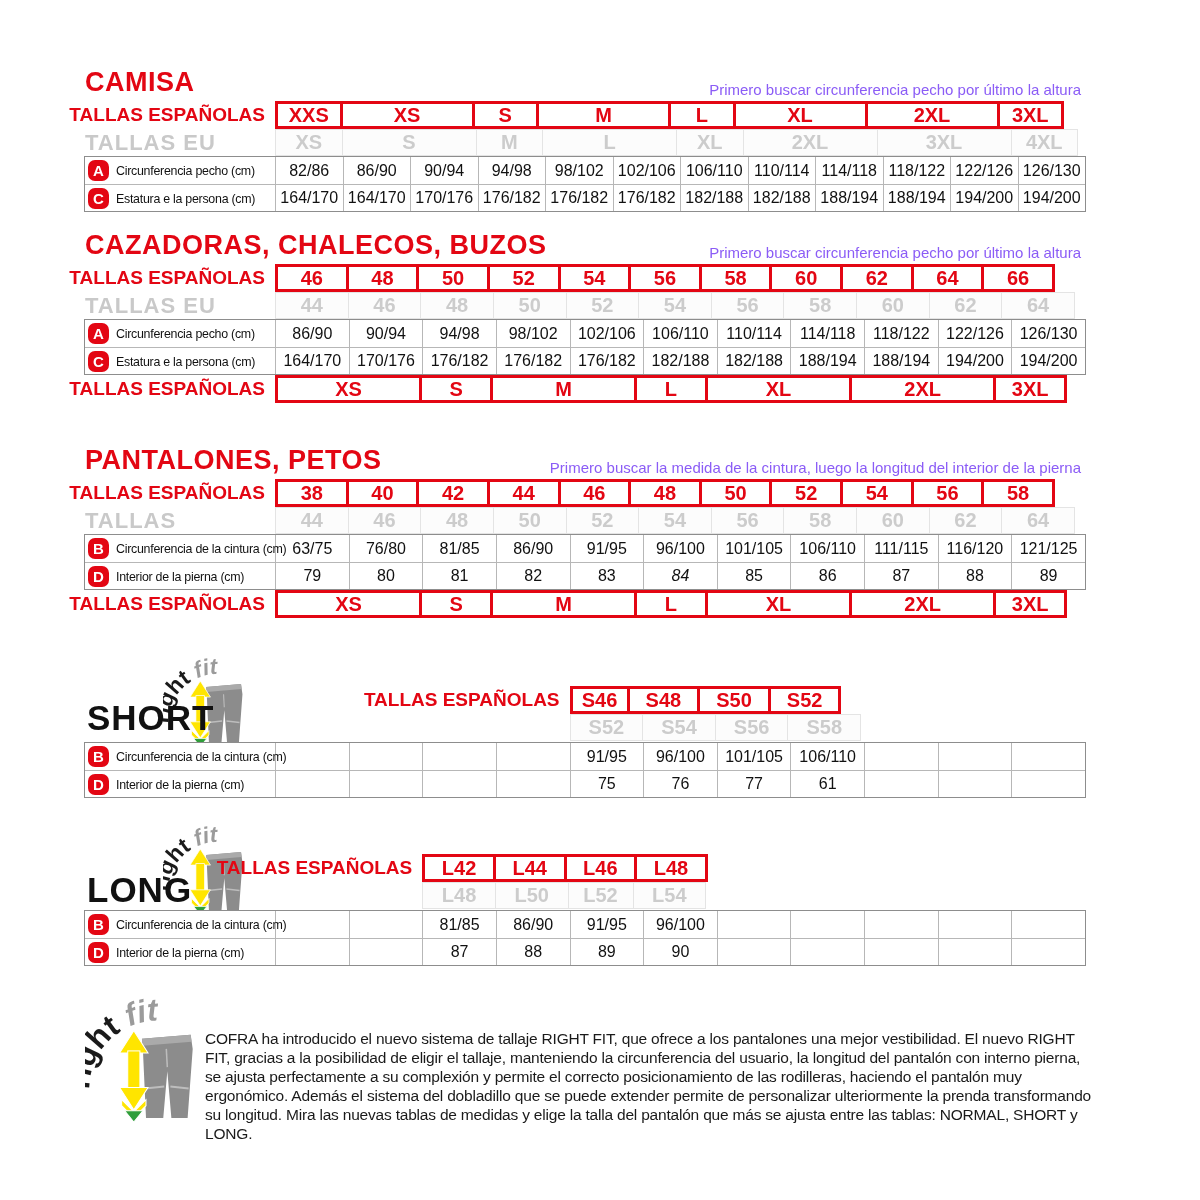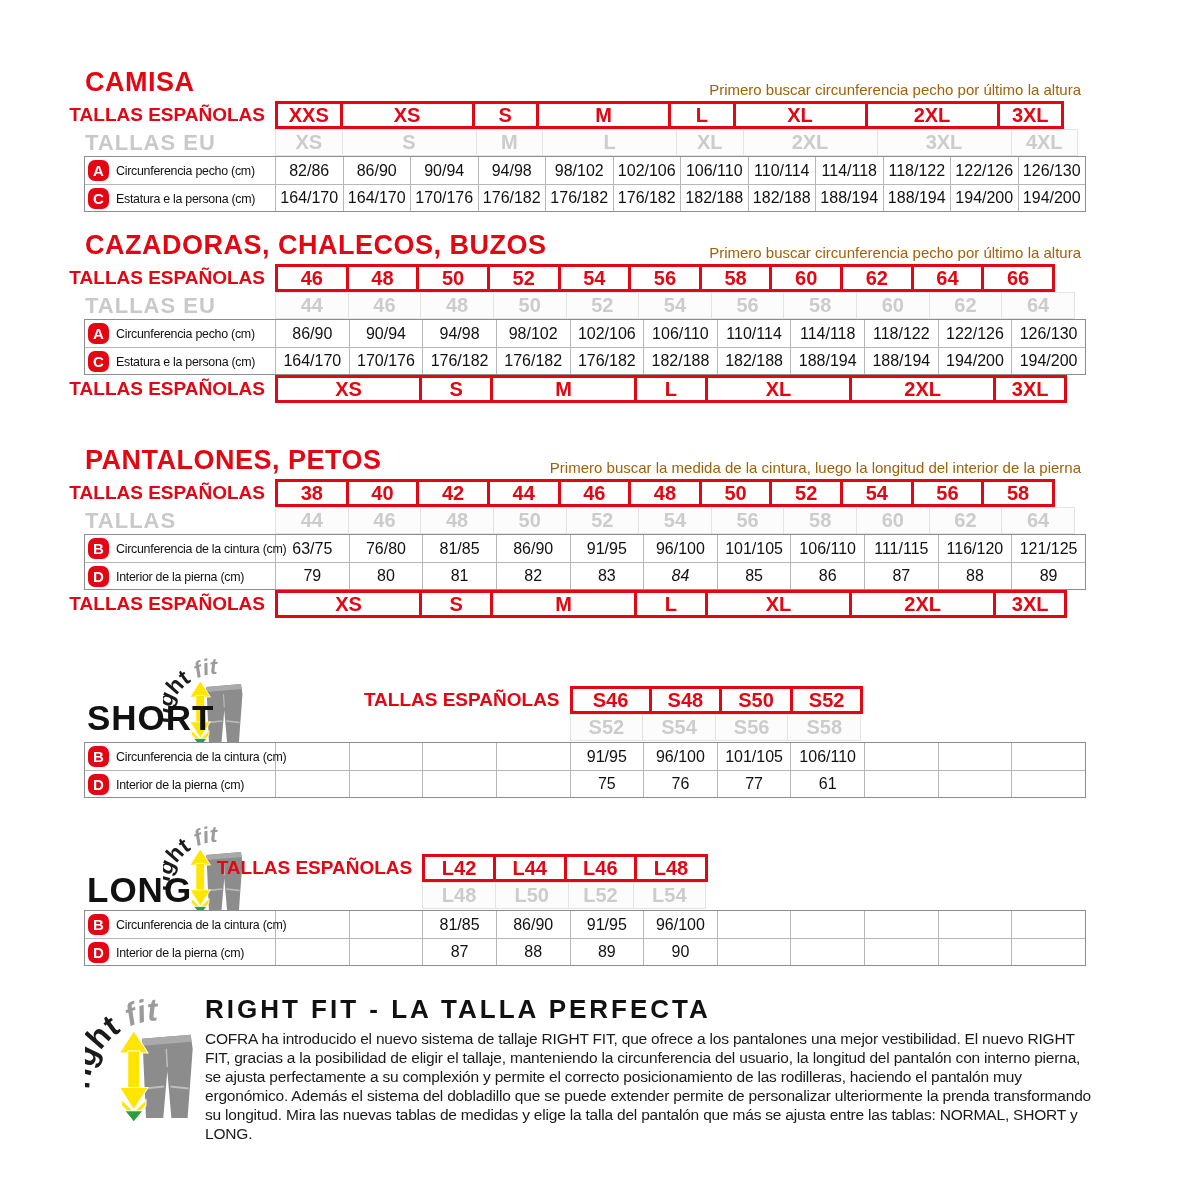--- a/index.html
+++ b/index.html
@@ -6,21 +6,21 @@
   * { box-sizing:border-box; }
   html,body { margin:0; padding:0; }
   body { width:1200px; height:1200px; background:#fff; font-family:"Liberation Sans", sans-serif; color:#111; overflow:hidden; }
   .page { position:relative; width:1200px; height:1200px; }
   .sec { position:absolute; left:85px; width:1000px; }
   #sec-camisa { top:70px; } #sec-cazadoras { top:233px; } #sec-pantalones { top:448px; }
   #sec-short { top:652px; height:150px; } #sec-long { top:820px; height:150px; }
   #sec-rightfit { top:986px; height:200px; }
   .sec-head { display:flex; justify-content:space-between; align-items:flex-end; height:28px; margin-bottom:3px; }
   .sec-title { margin:0; font-size:27px; font-weight:bold; color:var(--red); letter-spacing:0.5px; white-space:nowrap; }
-  .sec-note { font-size:15px; color:#a16207; padding-right:4px; white-space:nowrap; }
+  .sec-note { font-size:15px; color:#8b5cf6; padding-right:4px; white-space:nowrap; }
   .srow { display:flex; height:28px; }
   .srow.short-h { height:27px; }
   .rlbl { width:190px; display:flex; align-items:center; font-weight:bold; }
   .rlbl.red { color:var(--red); justify-content:flex-end; padding-right:10px; font-size:19px; white-space:nowrap; }
   .rlbl.gray { color:var(--graytxt); justify-content:flex-start; font-size:22px; letter-spacing:1px; white-space:nowrap; }
   .cells { display:flex; flex:1; }
   .redbox { border:3px solid var(--red); margin-left:-3px; background:#fff; color:var(--red);
             font-weight:bold; font-size:20px; display:flex; align-items:center; justify-content:center; }
   .cells .redbox:first-child { margin-left:0; }
   .eucell { border:1px solid #e4e4e4; margin-left:-1px; background:#fcfcfc; color:#cccccc;
@@ -326,21 +326,21 @@
         <tspan fill="#9b9b9b" font-style="italic">fit</tspan>
       </textPath>
     </text>
   </svg>
 </div>
     <div class="fit-title">SHORT</div>
     <div class="fit-hdr" id="hdr-short">
         <div class="srow">
           <div class="rlbl red" style="width: 484.545px;">TALLAS ESPAÑOLAS</div>
           <div class="cells" style="flex: 0 0 auto;">
-            <div class="redbox" style="width: 82px;">S46</div>
+            <div class="redbox" style="width: 60px;">S46</div>
             <div class="redbox" style="width: 73.6364px;">S48</div>
             <div class="redbox" style="width: 73.6364px;">S50</div>
             <div class="redbox" style="width: 73.6364px;">S52</div>
           </div>
         </div>
         <div class="srow short-h">
           <div class="rlbl gray" style="width: 484.545px;"></div>
           <div class="cells" style="flex: 0 0 auto;">
             <div class="eucell" style="width: 73.6364px;">S52</div>
             <div class="eucell" style="width: 73.6364px;">S54</div>
@@ -497,17 +497,16 @@
       <polygon fill="#2f9e3a" stroke="#ffffff" stroke-width="1" points="39,119 57,119 48,130"></polygon>
     </g>
     <text font-size="31" font-weight="bold">
       <textPath href="#lg-arc" startOffset="0">
         <tspan fill="#1a1a1a">right</tspan>
         <tspan fill="#9b9b9b" font-style="italic">fit</tspan>
       </textPath>
     </text>
   </svg>
 </div>
-    <h2 class="rf-heading">RIGHT FIT - LA TALLA PERFECTA</h2>
     <p class="rf-par">COFRA ha introducido el nuevo sistema de tallaje RIGHT FIT, que ofrece a los pantalones una mejor vestibilidad. El nuevo RIGHT FIT, gracias a la posibilidad de eligir el tallaje, manteniendo la circunferencia del usuario, la longitud del pantalón con interno pierna, se ajusta perfectamente a su complexión y permite el correcto posicionamiento de las rodilleras, haciendo el pantalón muy ergonómico. Además el sistema del dobladillo que se puede extender permite de personalizar ulteriormente la prenda transformando su longitud. Mira las nuevas tablas de medidas y elige la talla del pantalón que más se ajusta entre las tablas: NORMAL, SHORT y LONG.</p>
   </section>
 
 </div>
 
 </body></html>

